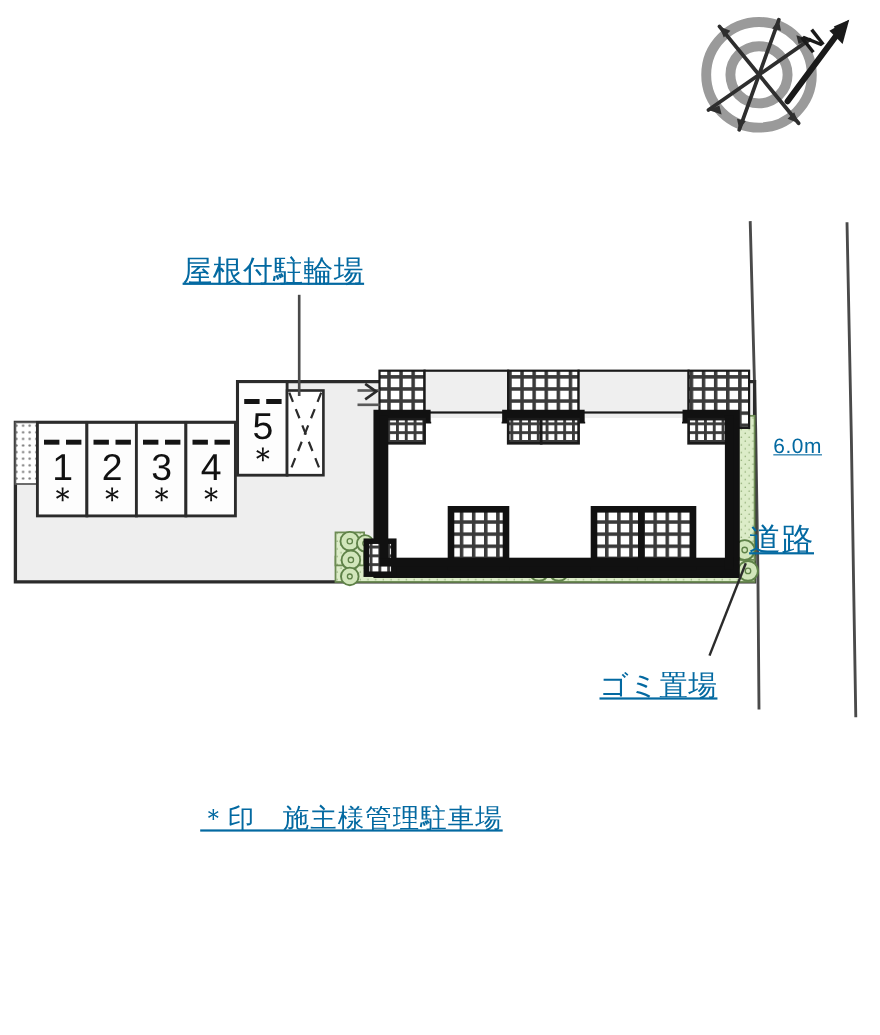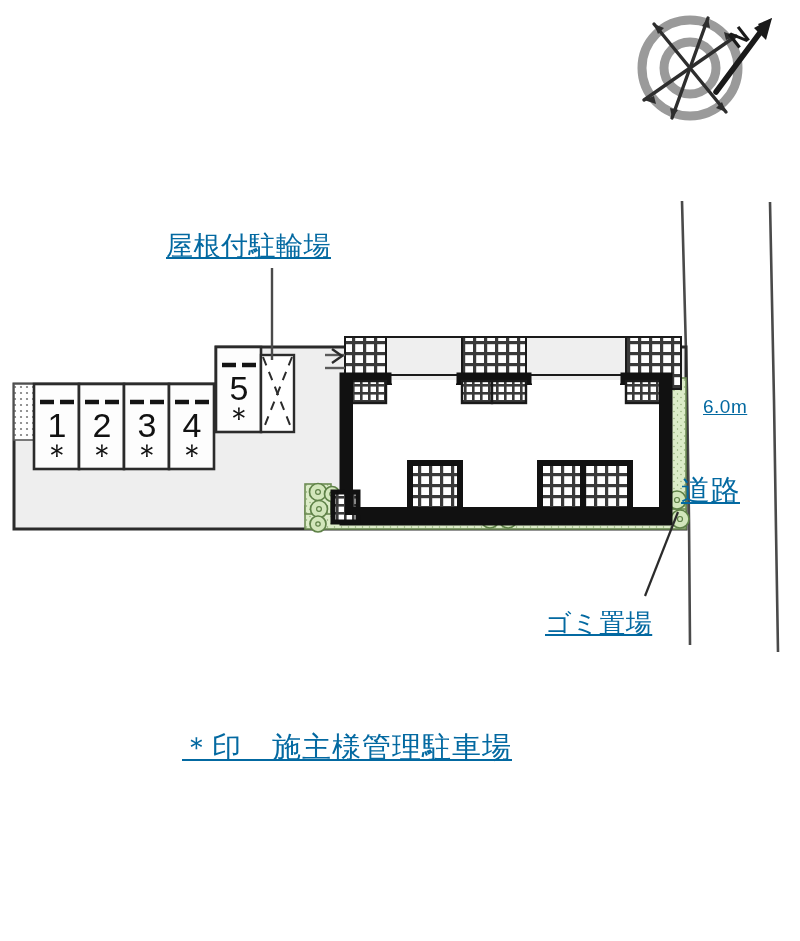--- a/index.html
+++ b/index.html
@@ -47,21 +47,21 @@
     margin-top: 35px;
   }
   #label-garbage {
     left: 545px;
     top: 606px;
     font-size: 26px;
   }
   #legend-note {
     left: 182px;
     top: 728px;
-    font-size: 29px;
+    font-size: 24px;
     letter-spacing: 1px;
   }
   .stall-number {
     position: absolute;
     font-size: 34px;
     line-height: 1;
     font-family: "Liberation Sans", "DejaVu Sans", sans-serif;
     color: #111111;
     text-align: center;
     width: 40px;

